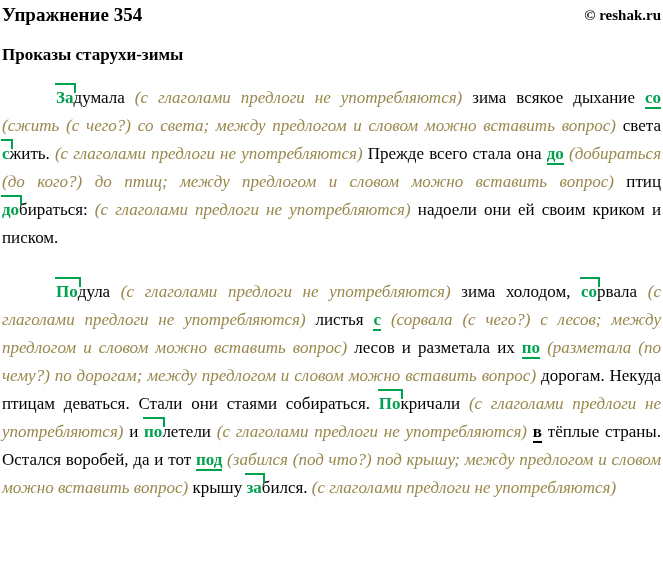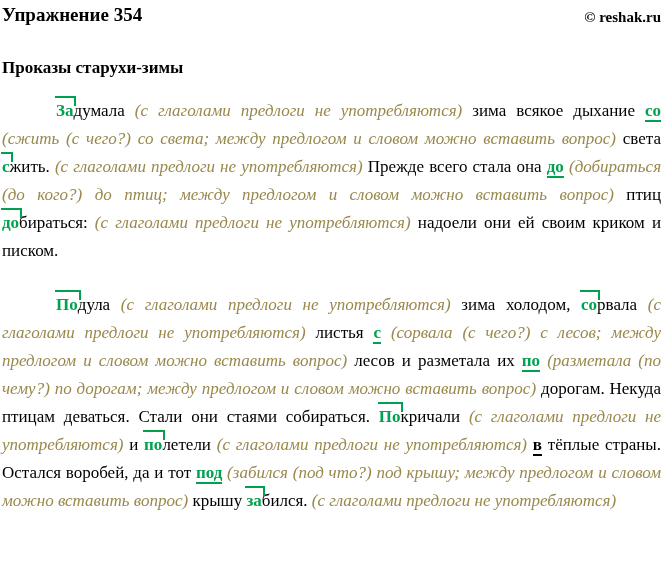--- a/index.html
+++ b/index.html
@@ -9,32 +9,32 @@
     box-sizing:border-box;
     padding:4px 2px 0 2px;
     background:#fff;
     font-family:"Liberation Serif","DejaVu Serif",serif;
     color:#000;
     overflow:hidden;
   }
   .hdr{
     display:flex;
     justify-content:space-between;
-    align-items:flex-end;
+    align-items:center;
   }
   .title{
     font-size:19px;
     font-weight:bold;
   }
   .copy{
     font-size:15px;
     font-weight:bold;
   }
   .sub{
-    margin:32px 0 0 0;
+    margin:19px 0 0 0;
     font-size:17px;
     font-weight:bold;
   }
   p.body-par{
     margin:19px 0 0 0;
     font-size:17px;
     line-height:28px;
     text-align:justify;
     text-indent:54px;
   }

